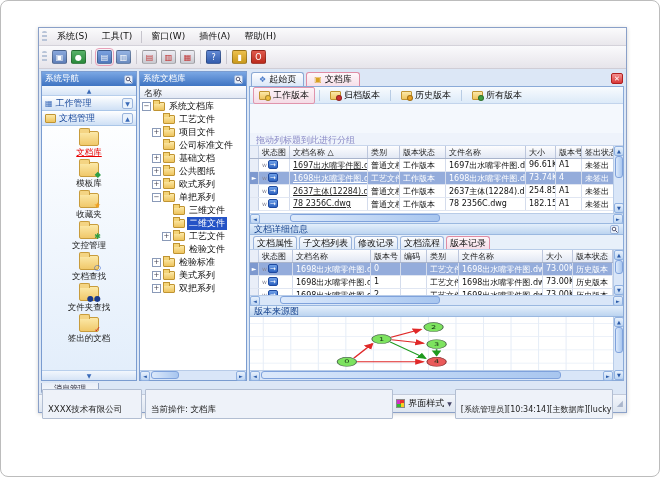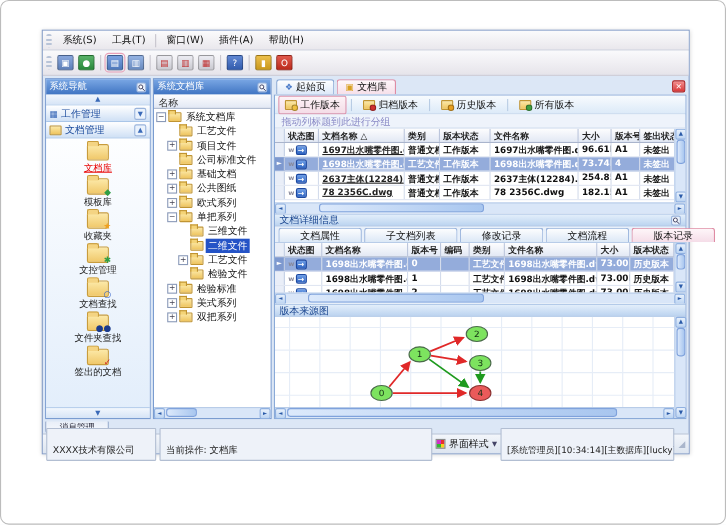--- a/index.html
+++ b/index.html
@@ -63,43 +63,43 @@
   .tab-close { margin-left:auto; margin-right:1px; width:12px; height:11px; background:linear-gradient(#f49090,#d93838); border:1px solid #b02020; border-radius:2px; color:#fff; font-size:7px; line-height:10px; text-align:center; cursor:pointer; align-self:center; }
   .main-inner { flex:1; display:flex; flex-direction:column; border:1px solid #8aaad8; background:#f4f8fd; min-height:0; }
 
   .vbtns { height:17px; display:flex; align-items:center; padding:1px 3px; gap:2px; background:linear-gradient(#f8fbfe,#dceaf8); border-bottom:1px solid #c2d4ec; }
   .vbtn { display:flex; align-items:center; gap:3px; padding:1px 5px; border:1px solid transparent; border-radius:2px; cursor:pointer; white-space:nowrap; }
   .vbtn.active { border-color:#e094ac; background:linear-gradient(#fdf3f7,#f4dce6); }
   .vbtn-sep { width:1px; height:11px; background:#b8cce4; margin:0 2px; }
   .mini-folder { width:11px; height:9px; position:relative; background:linear-gradient(#fce9a8,#eec45e); border:1px solid #c09432; border-radius:1px; flex:none; }
   .mini-dot { position:absolute; right:-2px; bottom:-2px; width:6px; height:6px; border-radius:50%; border:1px solid rgba(0,0,0,.3); }
 
-  .grouphint { height:13px; padding:1px 6px; background:#eef3fb; color:#8a8ac6; border-bottom:1px solid #c8d6ec; white-space:nowrap; overflow:hidden; }
+  .grouphint { height:13px; padding:1px 6px; background:#eef3fb; color:#8a8ac6; border-bottom:1px solid #c8d6ec; white-space:nowrap; overflow:hidden;margin-top:29px; }
 
   .gridwrap { position:relative; display:flex; flex-direction:column; background:#fff; overflow:hidden; }
   .grid1 { height:77px; }
   .grid2 { height:55px; }
-  .gridscroll { display:flex; flex:1; min-height:0;font-weight:bold; }
+  .gridscroll { display:flex; flex:1; min-height:0; }
   .gridcells { flex:1; min-width:0; overflow:hidden; }
   .grow { display:flex; height:13px; border-bottom:1px solid #e0e6f2; white-space:nowrap; }
   .grow.hd { background:linear-gradient(#fdfdfe,#e2e8f4); border-bottom:1px solid #a9b4cc; }
   .gcell { flex:none; padding:1px 3px; border-right:1px solid #d4dcec; overflow:hidden; font-size:8px; }
   .grow.hd .gcell { border-right:1px solid #bcc6dc; color:#222; }
   .grow.sel { background:#94acdb; color:#fff; }
   .grow.sel .doclink { color:#fff; }
   .doclink { text-decoration:underline; color:#222; }
   .selector-cell { width:9px; flex:none; background:#e9eef8; border-right:1px solid #c4cfe4; font-size:6px; color:#445; text-align:center; line-height:12px; }
   .grow.sel .selector-cell { background:#7e99cf; color:#fff; }
   .stat-icon { display:inline-flex; align-items:center; gap:1px; }
   .dwgmark { font-size:6px; color:#889; }
   .bluebox { width:10px; height:9px; background:linear-gradient(#6fa0e8,#2d62c0); border:1px solid #1c48a0; border-radius:2px; color:#fff; font-size:7px; line-height:8px; text-align:center; }
 
   .sub-hd { height:12px; display:flex; align-items:center; justify-content:space-between; padding:0 4px; background:linear-gradient(#e4effb,#bcd4f0); border-top:1px solid #9ab8e0; border-bottom:1px solid #9ab8e0; color:#18448e; white-space:nowrap; }
   .dtabs { height:15px; display:flex; align-items:flex-end; gap:2px; padding:1px 3px 0; background:#e8f0fa; border-bottom:1px solid #b8cce8; }
-  .dtab { height:13px; padding:0 19px; border:1px solid #9ab4dc; border-bottom:none; border-radius:3px 3px 0 0; background:linear-gradient(#fdfdfe,#dce8f6); cursor:pointer; white-space:nowrap;text-align:center; }
+  .dtab { height:13px; padding:0 3px; border:1px solid #9ab4dc; border-bottom:none; border-radius:3px 3px 0 0; background:linear-gradient(#fdfdfe,#dce8f6); cursor:pointer; white-space:nowrap;text-align:center; }
   .dtab.active { border-color:#df8ca4; background:linear-gradient(#fef6f9,#f5dde8); }
 
   .grapharea { flex:1; display:flex; min-height:0; background:#fff; }
   .graphcanvas { flex:1; position:relative; min-width:0; display:flex; flex-direction:column; }
   .graphcanvas svg { flex:1; }
 
   
   .bottomrow { height:11px; display:flex; align-items:stretch; padding-left:2px; }
   .msg-tab { width:58px; border:1px solid #92a6c8; border-top:none; border-radius:0 0 3px 3px; background:linear-gradient(#e8eef8,#f6f9fd); font-size:8px; text-align:center; color:#223; cursor:pointer; }
   .statusbar { height:18px; display:flex; align-items:center; gap:3px; padding:0 3px; background:linear-gradient(#f3f6fb,#dde5f0); border-top:1px solid #c2cada; }

